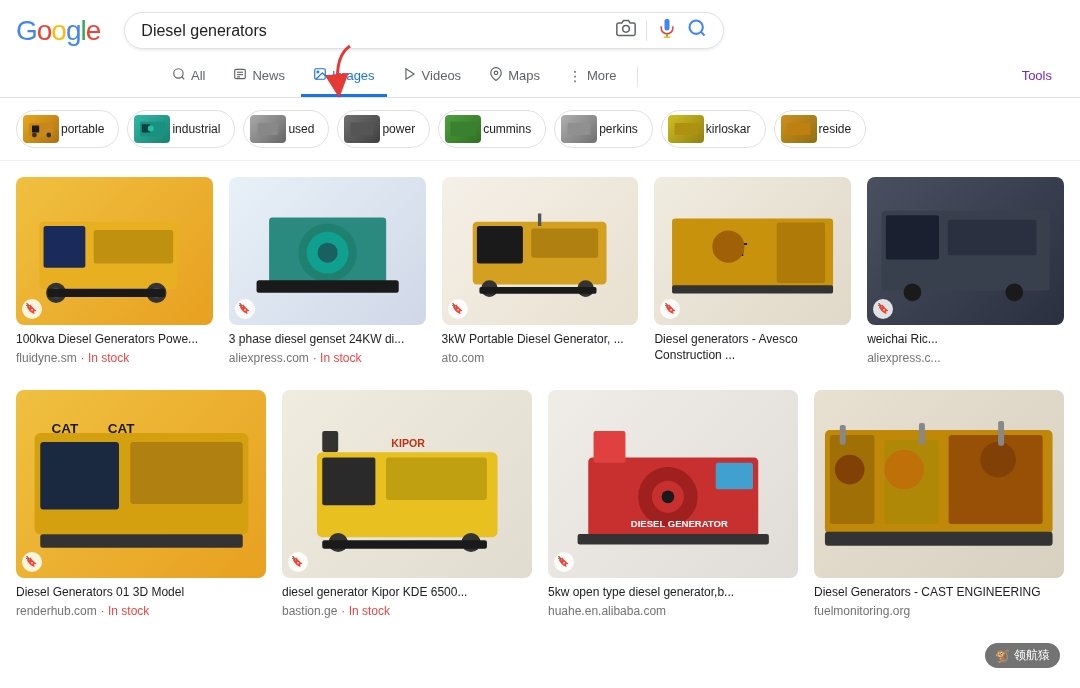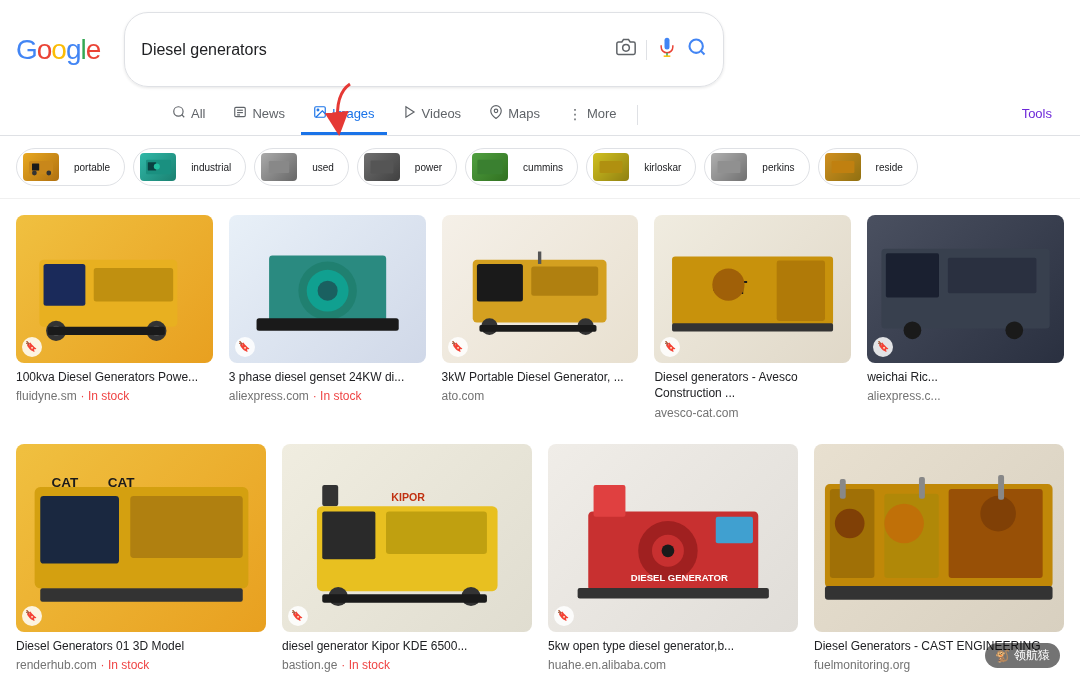--- a/index.html
+++ b/index.html
@@ -6,36 +6,36 @@
     body { font-family: Arial, sans-serif; background: #fff; color: #202124; font-size: 14px; }
 
     
     .header { display: flex; align-items: center; padding: 12px 16px 0 16px; gap: 16px; }
     .google-logo { font-size: 28px; font-weight: 500; letter-spacing: -1px; margin-right: 8px; }
     .g-blue { color: #4285F4; }
     .g-red { color: #EA4335; }
     .g-yellow { color: #FBBC05; }
     .g-green { color: #34A853; }
 
-    .search-bar-wrapper { display: flex; align-items: center; flex: 1; max-width: 600px; border: 1px solid #dfe1e5; border-radius: 24px; padding: 24px 16px; gap: 10px; box-shadow: 0 1px 3px rgba(0,0,0,0.1); }
+    .search-bar-wrapper { display: flex; align-items: center; flex: 1; max-width: 600px; border: 1px solid #dfe1e5; border-radius: 24px; padding: 5px 16px; gap: 10px; box-shadow: 0 1px 3px rgba(0,0,0,0.1); }
     .search-input { flex: 1; border: none; outline: none; font-size: 16px; color: #202124; background: transparent; }
     .search-icons { display: flex; gap: 10px; align-items: center; }
     .icon-btn { cursor: pointer; color: #5f6368; font-size: 18px; }
 
     
     .nav-tabs { display: flex; align-items: center; padding: 8px 16px 0 160px; border-bottom: 1px solid #dfe1e5; gap: 4px; }
     .nav-tab { display: flex; align-items: center; gap: 5px; padding: 10px 12px; font-size: 13px; color: #5f6368; cursor: pointer; border-bottom: 3px solid transparent; white-space: nowrap; text-decoration: none; }
     .nav-tab.active { color: #1a73e8; border-bottom: 3px solid #1a73e8; }
     .nav-tab .tab-icon { font-size: 14px; }
 
     .tools-btn { margin-left: auto; display: flex; align-items: center; gap: 5px; padding: 10px 12px; font-size: 13px; color: #6d28d9; cursor: pointer; }
 
     
     .filter-bar { display: flex; align-items: center; padding: 12px 16px; gap: 8px; overflow-x: auto; border-bottom: 1px solid #f0f0f0; }
-    .filter-chip { display: flex; align-items: center; gap: 15px; border: 1px solid #dfe1e5; border-radius: 20px; padding: 4px 14px 4px 6px; font-size: 10px; color: #202124; cursor: pointer; white-space: nowrap; background: #fff; }
+    .filter-chip { display: flex; align-items: center; gap: 2px; border: 1px solid #dfe1e5; border-radius: 20px; padding: 4px 14px 4px 6px; font-size: 12px; color: #202124; cursor: pointer; white-space: nowrap; background: #fff; }
 
     
     .chip-img { width: 36px; height: 28px; border-radius: 4px; display: flex; align-items: center; justify-content: center; font-size: 9px; font-weight: bold; color: white; }
 
     
     .image-grid { display: grid; grid-template-columns: repeat(5, 1fr); gap: 0; padding: 8px 8px; }
     .image-card { padding: 8px; cursor: pointer; }
     .image-placeholder { width: 100%; aspect-ratio: 4/3; border-radius: 8px; display: flex; align-items: center; justify-content: center; overflow: hidden; position: relative; margin-bottom: 6px; }
     .image-badge { position: absolute; bottom: 6px; left: 6px; background: rgba(255,255,255,0.85); border-radius: 50%; width: 20px; height: 20px; display: flex; align-items: center; justify-content: center; font-size: 10px; }
     .card-title { font-size: 12px; color: #202124; line-height: 1.4; margin-bottom: 2px; overflow: hidden; display: -webkit-box; -webkit-line-clamp: 2; -webkit-box-orient: vertical; }
@@ -203,34 +203,34 @@
   </div>
   <div class="filter-chip">
     <div class="chip-img" style="background:linear-gradient(135deg,#50a040,#307020);">
       <svg width="30" height="22" viewBox="0 0 50 36">
           <rect x="4" y="6" width="42" height="24" rx="2" fill="#3a8030"></rect>
         </svg>
     </div>
     <span>cummins</span>
   </div>
   <div class="filter-chip">
+    <div class="chip-img" style="background:linear-gradient(135deg,#b0b0b0,#707070);">
+      <svg width="30" height="22" viewBox="0 0 50 36">
+          <rect x="6" y="8" width="38" height="20" rx="2" fill="#909090"></rect>
+        </svg>
+    </div>
+    <span>perkins</span>
+  </div>
+  <div class="filter-chip">
     <div class="chip-img" style="background:linear-gradient(135deg,#d0c020,#908010);">
       <svg width="30" height="22" viewBox="0 0 50 36">
           <rect x="6" y="8" width="38" height="20" rx="2" fill="#b09010"></rect>
         </svg>
     </div>
     <span>kirloskar</span>
-  </div>
-  <div class="filter-chip">
-    <div class="chip-img" style="background:linear-gradient(135deg,#b0b0b0,#707070);">
-      <svg width="30" height="22" viewBox="0 0 50 36">
-          <rect x="6" y="8" width="38" height="20" rx="2" fill="#909090"></rect>
-        </svg>
-    </div>
-    <span>perkins</span>
   </div>
   <div class="filter-chip">
     <div class="chip-img" style="background:linear-gradient(135deg,#d09020,#907010);">
       <svg width="30" height="22" viewBox="0 0 50 36">
           <rect x="6" y="8" width="38" height="20" rx="2" fill="#c08010"></rect>
         </svg>
     </div>
     <span>reside</span>
   </div>
 </div>
@@ -300,23 +300,20 @@
       <svg width="90%" height="85%" viewBox="0 0 220 130">
         <rect x="10" y="25" width="200" height="85" rx="4" fill="#c8920c"></rect>
         <text x="60" y="72" font-size="22" font-weight="bold" fill="#1a1a1a">CAT</text>
         <rect x="140" y="30" width="60" height="75" rx="3" fill="#b07a08"></rect>
         <circle cx="80" cy="60" r="20" fill="#a06008"></circle>
         <rect x="10" y="108" width="200" height="10" rx="2" fill="#333"></rect>
       </svg>
       <div class="image-badge">🔖</div>
     </div>
     <div class="card-title">Diesel generators - Avesco Construction ...</div>
-    <div>
-      <span class="card-source">avesco-cat.com</span>
-    </div>
   </div>
 
   <div class="image-card">
     <div class="image-placeholder" style="background:linear-gradient(135deg,#4a5060,#2a3040);">
       <svg width="90%" height="85%" viewBox="0 0 200 130">
         <rect x="5" y="20" width="190" height="90" rx="4" fill="#38404e"></rect>
         <rect x="10" y="25" width="60" height="50" rx="2" fill="#1a2030"></rect>
         <rect x="80" y="30" width="100" height="40" rx="2" fill="#2a3040"></rect>
         <circle cx="40" cy="112" r="10" fill="#1a1a1a"></circle>
         <circle cx="155" cy="112" r="10" fill="#1a1a1a"></circle>

